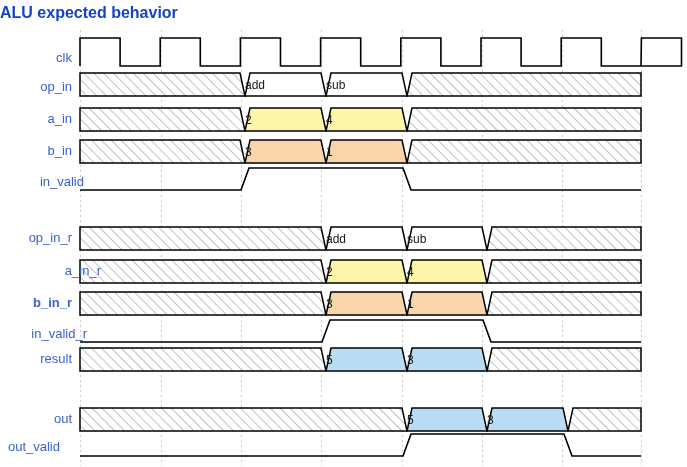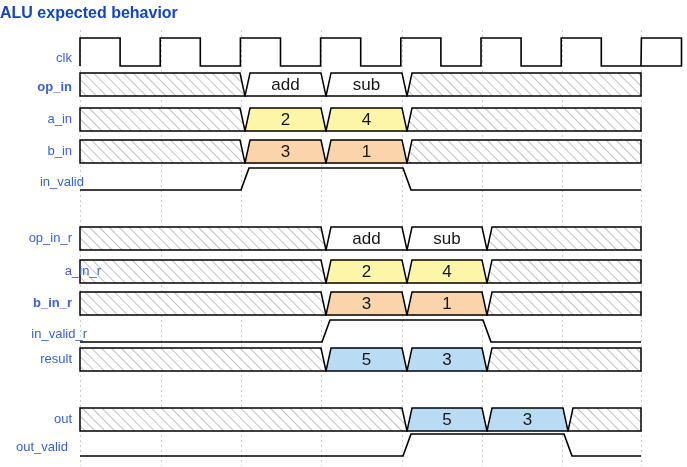--- a/index.html
+++ b/index.html
@@ -11,21 +11,21 @@
   #diagram{position:absolute;left:0;top:0;width:687px;height:467px;}
   .title{
     position:absolute;left:0;top:4px;width:687px;text-align:left;
     font-size:16px;font-weight:bold;color:#1344c4;letter-spacing:0px;
   }
   .sig-label{
     position:absolute;text-align:right;color:#3b62cf;font-size:13px;
     white-space:nowrap;line-height:14px;
   }
   .val-label{
-    position:absolute;text-align:center;color:#17171c;font-size:17px;
+    position:absolute;color:#17171c;font-size:12px;
     white-space:nowrap;line-height:14px;
   }
 </style>
 </head>
 <body>
 
 <div>
 
   <div class="title">ALU expected behavior</div>
 
@@ -105,31 +105,31 @@
           <path d="M 573 408 L 641 408 L 641 431 L 568 431 Z" fill="url(#hatchpat)" stroke="#000000" stroke-width="1.5" stroke-linejoin="miter"></path>
         </g>
         <g>
           <path d="M 80 456 L 403 456 L 411 434 L 564 434 L 572 456 L 641 456" fill="none" stroke="#000000" stroke-width="1.6" stroke-linejoin="miter"></path>
         </g>
       </g>
   </svg>
 
   <div id="labels">
       <div class="sig-label" style="left: 0px; width: 72px; top: 51px;">clk</div>
-      <div class="sig-label" style="left: 0px; width: 72px; top: 80px; font-weight: bold;">op_in</div>
+      <div class="sig-label" style="left: 0px; width: 72px; top: 80px;">op_in</div>
       <div class="sig-label" style="left: 0px; width: 72px; top: 112px;">a_in</div>
       <div class="sig-label" style="left: 0px; width: 72px; top: 144px;">b_in</div>
       <div class="sig-label" style="left: 0px; width: 84px; top: 175px;">in_valid</div>
       <div class="sig-label" style="left: 0px; width: 72px; top: 231px;">op_in_r</div>
       <div class="sig-label" style="left: 0px; width: 72px; top: 264px; padding-left: 29px;">a_in_r</div>
       <div class="sig-label" style="left: 0px; width: 72px; top: 296px; font-weight: bold;">b_in_r</div>
       <div class="sig-label" style="left: 0px; width: 72px; top: 327px; margin-left: 15px;">in_valid_r</div>
       <div class="sig-label" style="left: 0px; width: 72px; top: 352px;">result</div>
       <div class="sig-label" style="left: 0px; width: 72px; top: 412px;">out</div>
-      <div class="sig-label" style="left: 0px; width: 68px; top: 440px;">out_valid</div>
+      <div class="sig-label" style="left: 0px; width: 60px; top: 440px;">out_valid</div>
     </div>
   <div id="values">
       <div class="val-label" style="left: 245px; width: 81px; top: 77.5px;">add</div>
       <div class="val-label" style="left: 326px; width: 81px; top: 77.5px;">sub</div>
       <div class="val-label" style="left: 245px; width: 81px; top: 112.5px;">2</div>
       <div class="val-label" style="left: 326px; width: 81px; top: 112.5px;">4</div>
       <div class="val-label" style="left: 245px; width: 81px; top: 144.5px;">3</div>
       <div class="val-label" style="left: 326px; width: 81px; top: 144.5px;">1</div>
       <div class="val-label" style="left: 326px; width: 81px; top: 231.5px;">add</div>
       <div class="val-label" style="left: 407px; width: 80px; top: 231.5px;">sub</div>

